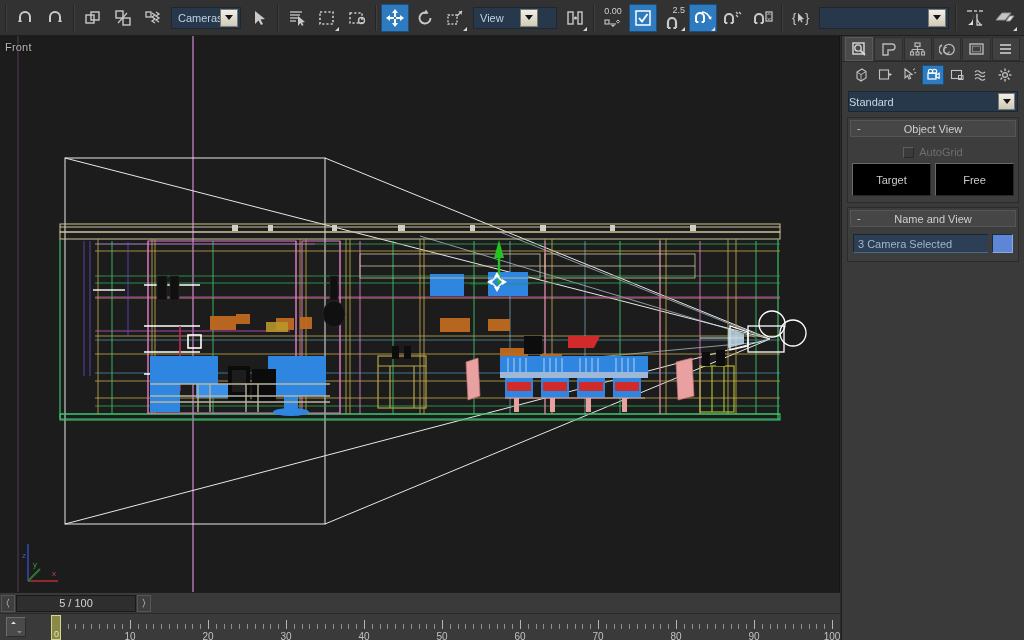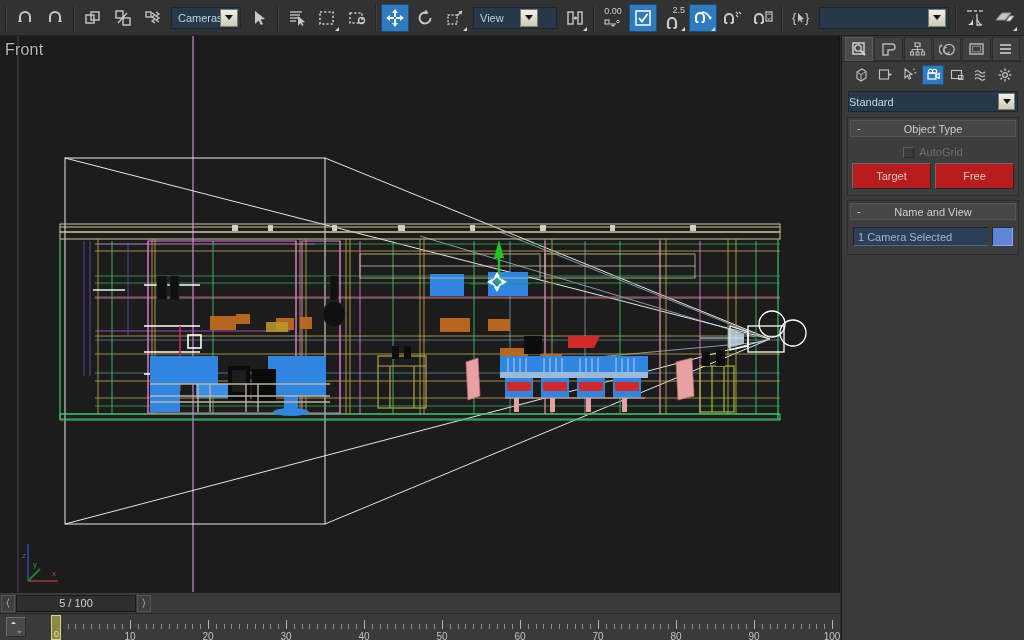--- a/index.html
+++ b/index.html
@@ -62,21 +62,21 @@
 
   
   #viewport-area {
     position: absolute; left: 0; top: 36px; width: 840px; height: 556px;
     background: #1c1c1c; border-right: 1px solid #141414;
     overflow: hidden;
   }
   #viewport-canvas { position: absolute; inset: 0; }
   #viewport-label {
     position: absolute; left: 5px; top: 5px;
-    color: #b9b9b9; font-size: 16px; letter-spacing: .2px;
+    color: #b9b9b9; font-size: 11px; letter-spacing: .2px;
     text-shadow: 0 0 2px #000;
   }
   #viewport-active-border {
     position: absolute; inset: 0; border: 1px solid #d7b36a;
     pointer-events: none; opacity: .0;
   }
 
   
   #command-panel {
     position: absolute; left: 841px; top: 36px; width: 183px; height: 604px;
@@ -134,21 +134,21 @@
   .autogrid-row { display: flex; align-items: center; justify-content: center; gap: 5px; margin: 3px 0 5px 0; }
   .chk {
     width: 11px; height: 11px; background: #3a3a3a;
     border-top: 1px solid #5e5e5e; border-left: 1px solid #5e5e5e;
     border-right: 1px solid #2a2a2a; border-bottom: 1px solid #2a2a2a;
   }
   .autogrid-label { color: #6e6e6e; font-size: 11px; }
 
   .btn-row { display: flex; gap: 4px; }
   .cp-button {
-    flex: 1; height: 26px; background: #b91c1c;
+    flex: 1; height: 33px; background: #000000;
     border-top: 1px solid #6a6a6a; border-left: 1px solid #6a6a6a;
     border-right: 1px solid #282828; border-bottom: 1px solid #282828;
     display: flex; align-items: center; justify-content: center;
     color: #cdcdcd; font-size: 11px;
   }
 
   .namecolor-row { display: flex; align-items: center; gap: 4px; padding: 1px 1px 2px 1px; }
   #object-name-field {
     flex: 1; height: 19px; background: #2c3f54;
     border-top: 1px solid #1a2531; border-left: 1px solid #1a2531;
@@ -850,42 +850,42 @@
     <div class="cp-dropdown">
       <span class="dv">Standard</span>
       <span class="dbtn">
           <i></i>
         </span>
     </div>
 
     <div class="rollout">
       <div class="rollout-header">
         <span class="minus">-</span>
-        <span class="rtitle">Object Type</span>
+        <span class="rtitle">Object View</span>
       </div>
       <div class="rollout-body">
         <div class="autogrid-row">
           <span class="chk"></span>
           <span class="autogrid-label">AutoGrid</span>
         </div>
         <div class="btn-row">
           <div class="cp-button">Target</div>
           <div class="cp-button">Free</div>
         </div>
       </div>
     </div>
 
     <div class="rollout">
       <div class="rollout-header">
         <span class="minus">-</span>
         <span class="rtitle">Name and View</span>
       </div>
       <div class="rollout-body">
         <div class="namecolor-row">
-          <div id="object-name-field">1 Camera Selected</div>
+          <div id="object-name-field">3 Camera Selected</div>
           <div id="object-color-swatch"></div>
         </div>
       </div>
     </div>
 
     <div id="cp-bottom-fill"></div>
   </div>
 
   <div id="time-slider-bar">
     <div class="ts-arrow">〈</div>

